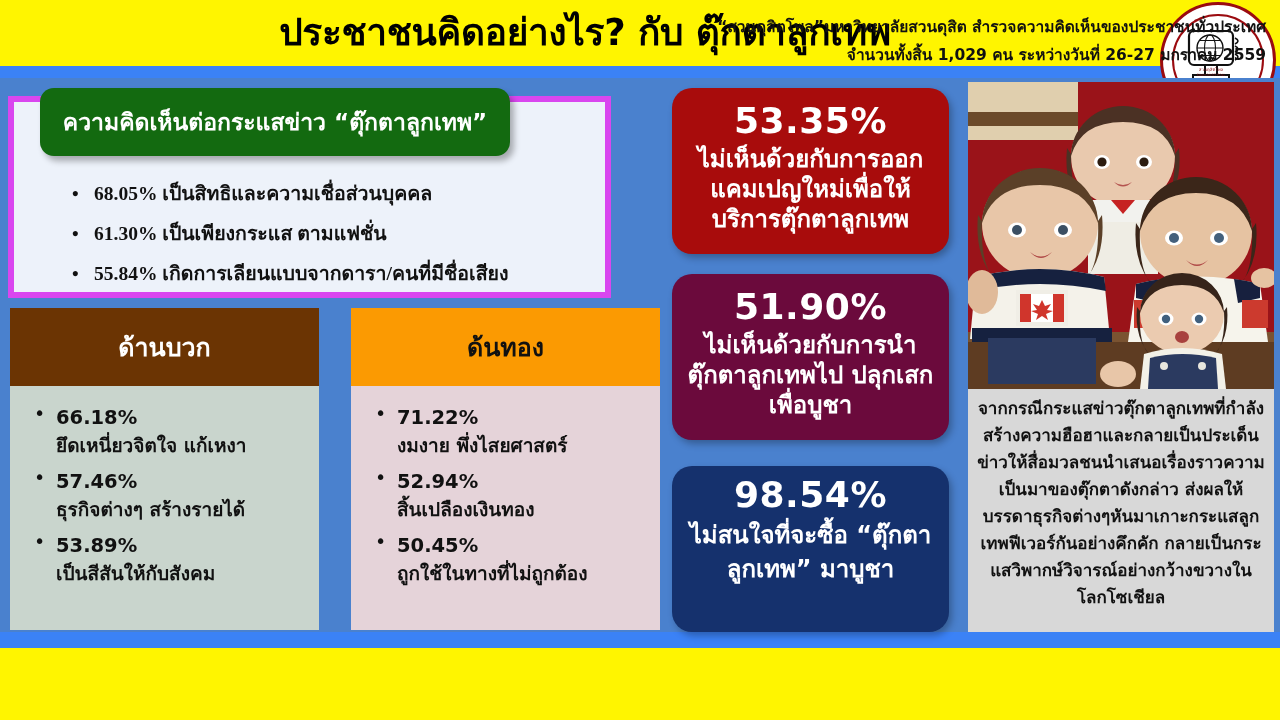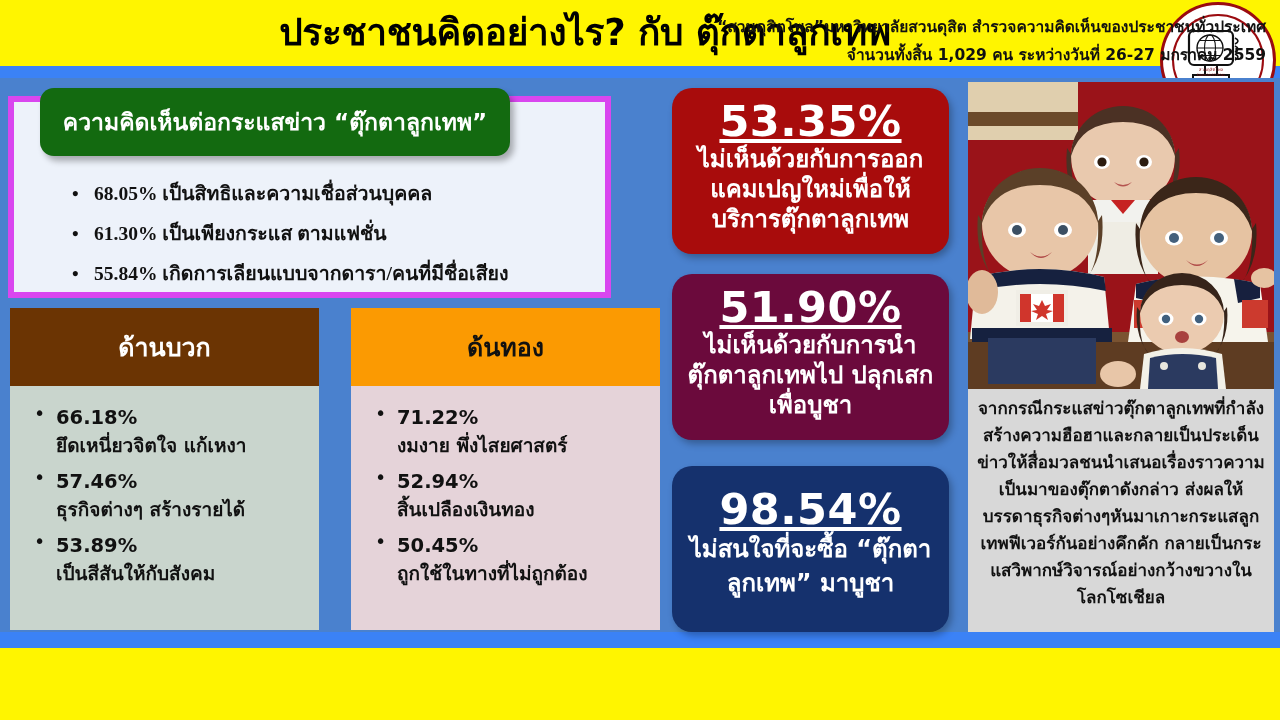--- a/index.html
+++ b/index.html
@@ -189,29 +189,28 @@
     position: absolute;
     left: 672px;
     width: 277px;
     border-radius: 20px;
     box-shadow: 3px 4px 7px rgba(0,0,0,0.28);
     text-align: center;
     padding-top: 10px;
   }
   .stat-card.c1 { top: 88px;  height: 166px; background: #A80C0C; }
   .stat-card.c2 { top: 274px; height: 166px; background: #6B0A3C; }
-  .stat-card.c3 { top: 466px; height: 166px; background: #15316D; padding-top: 20px; }
+  .stat-card.c3 { top: 466px; height: 166px; background: #15316D; padding-top: 6px; }
   .stat-value {
-    font-size: 43px;
+    font-size: 36px;
     font-weight: bold;
     color: #ffffff;
     line-height: 46px;
     display: block;
     letter-spacing: 0.5px;
-    text-decoration: underline;
   }
   .stat-desc {
     font-size: 24px;
     font-weight: bold;
     color: #ffffff;
     line-height: 30px;
     display: block;
     padding: 0 10px;
   }
   .stat-card.c3 .stat-desc { line-height: 34px; }

